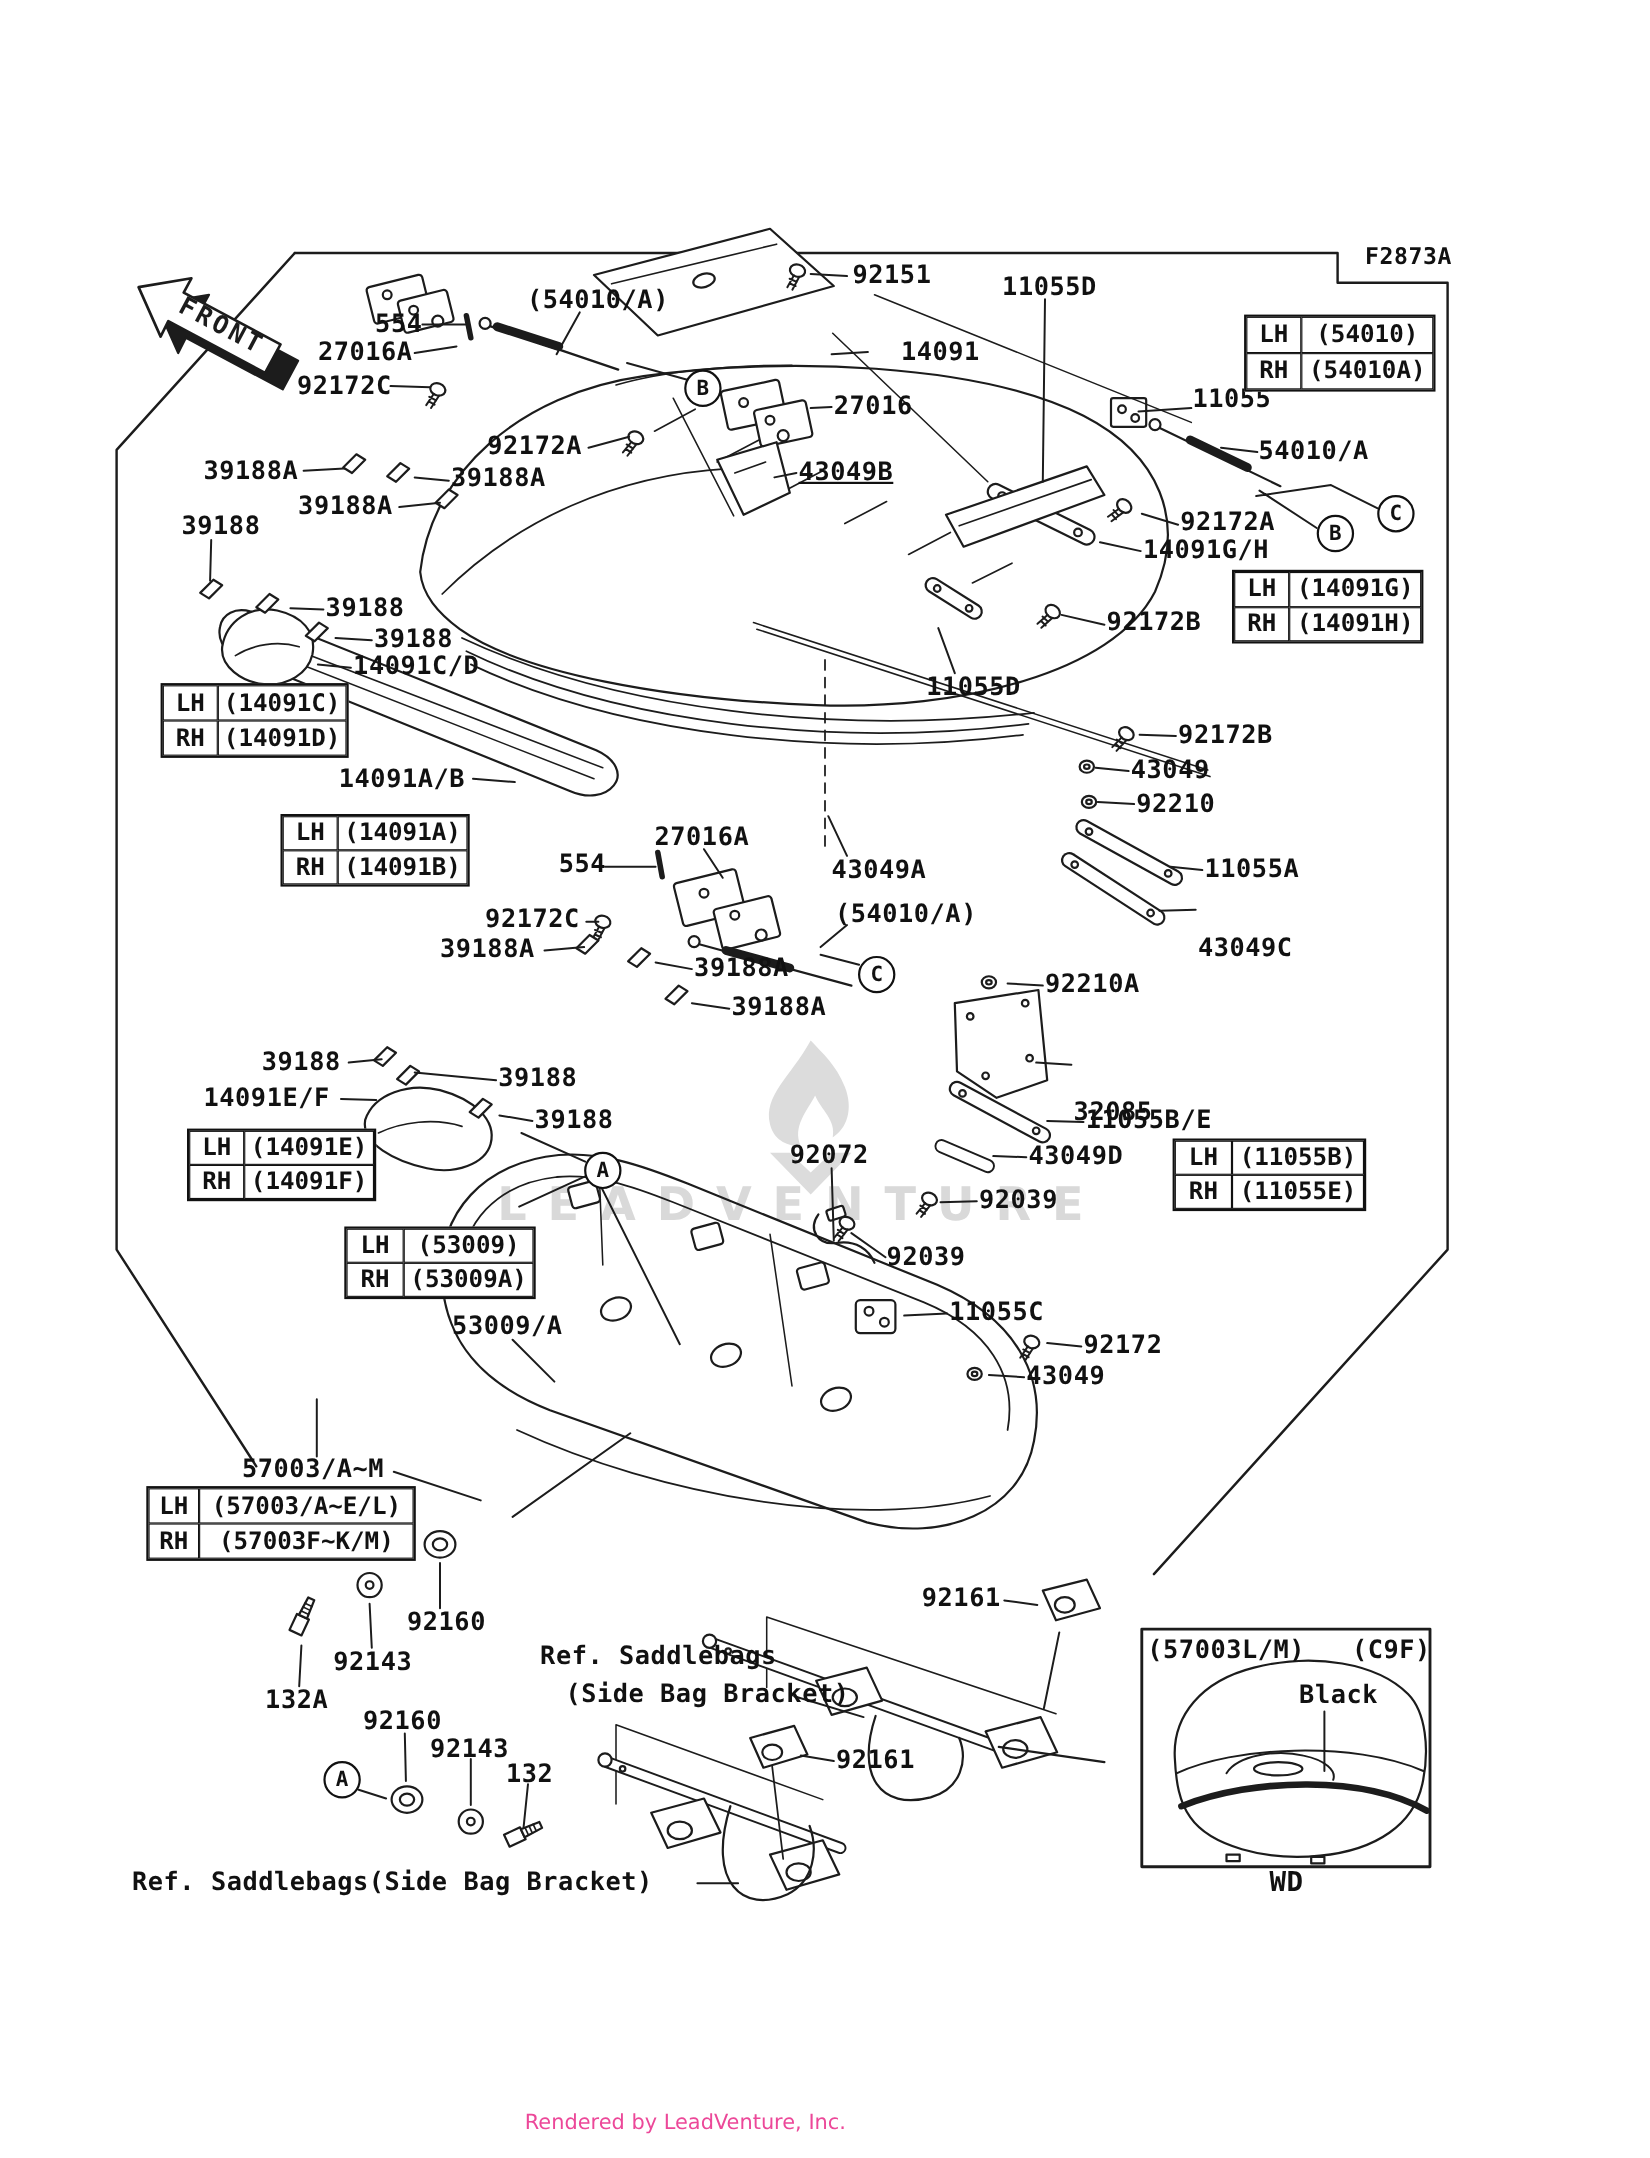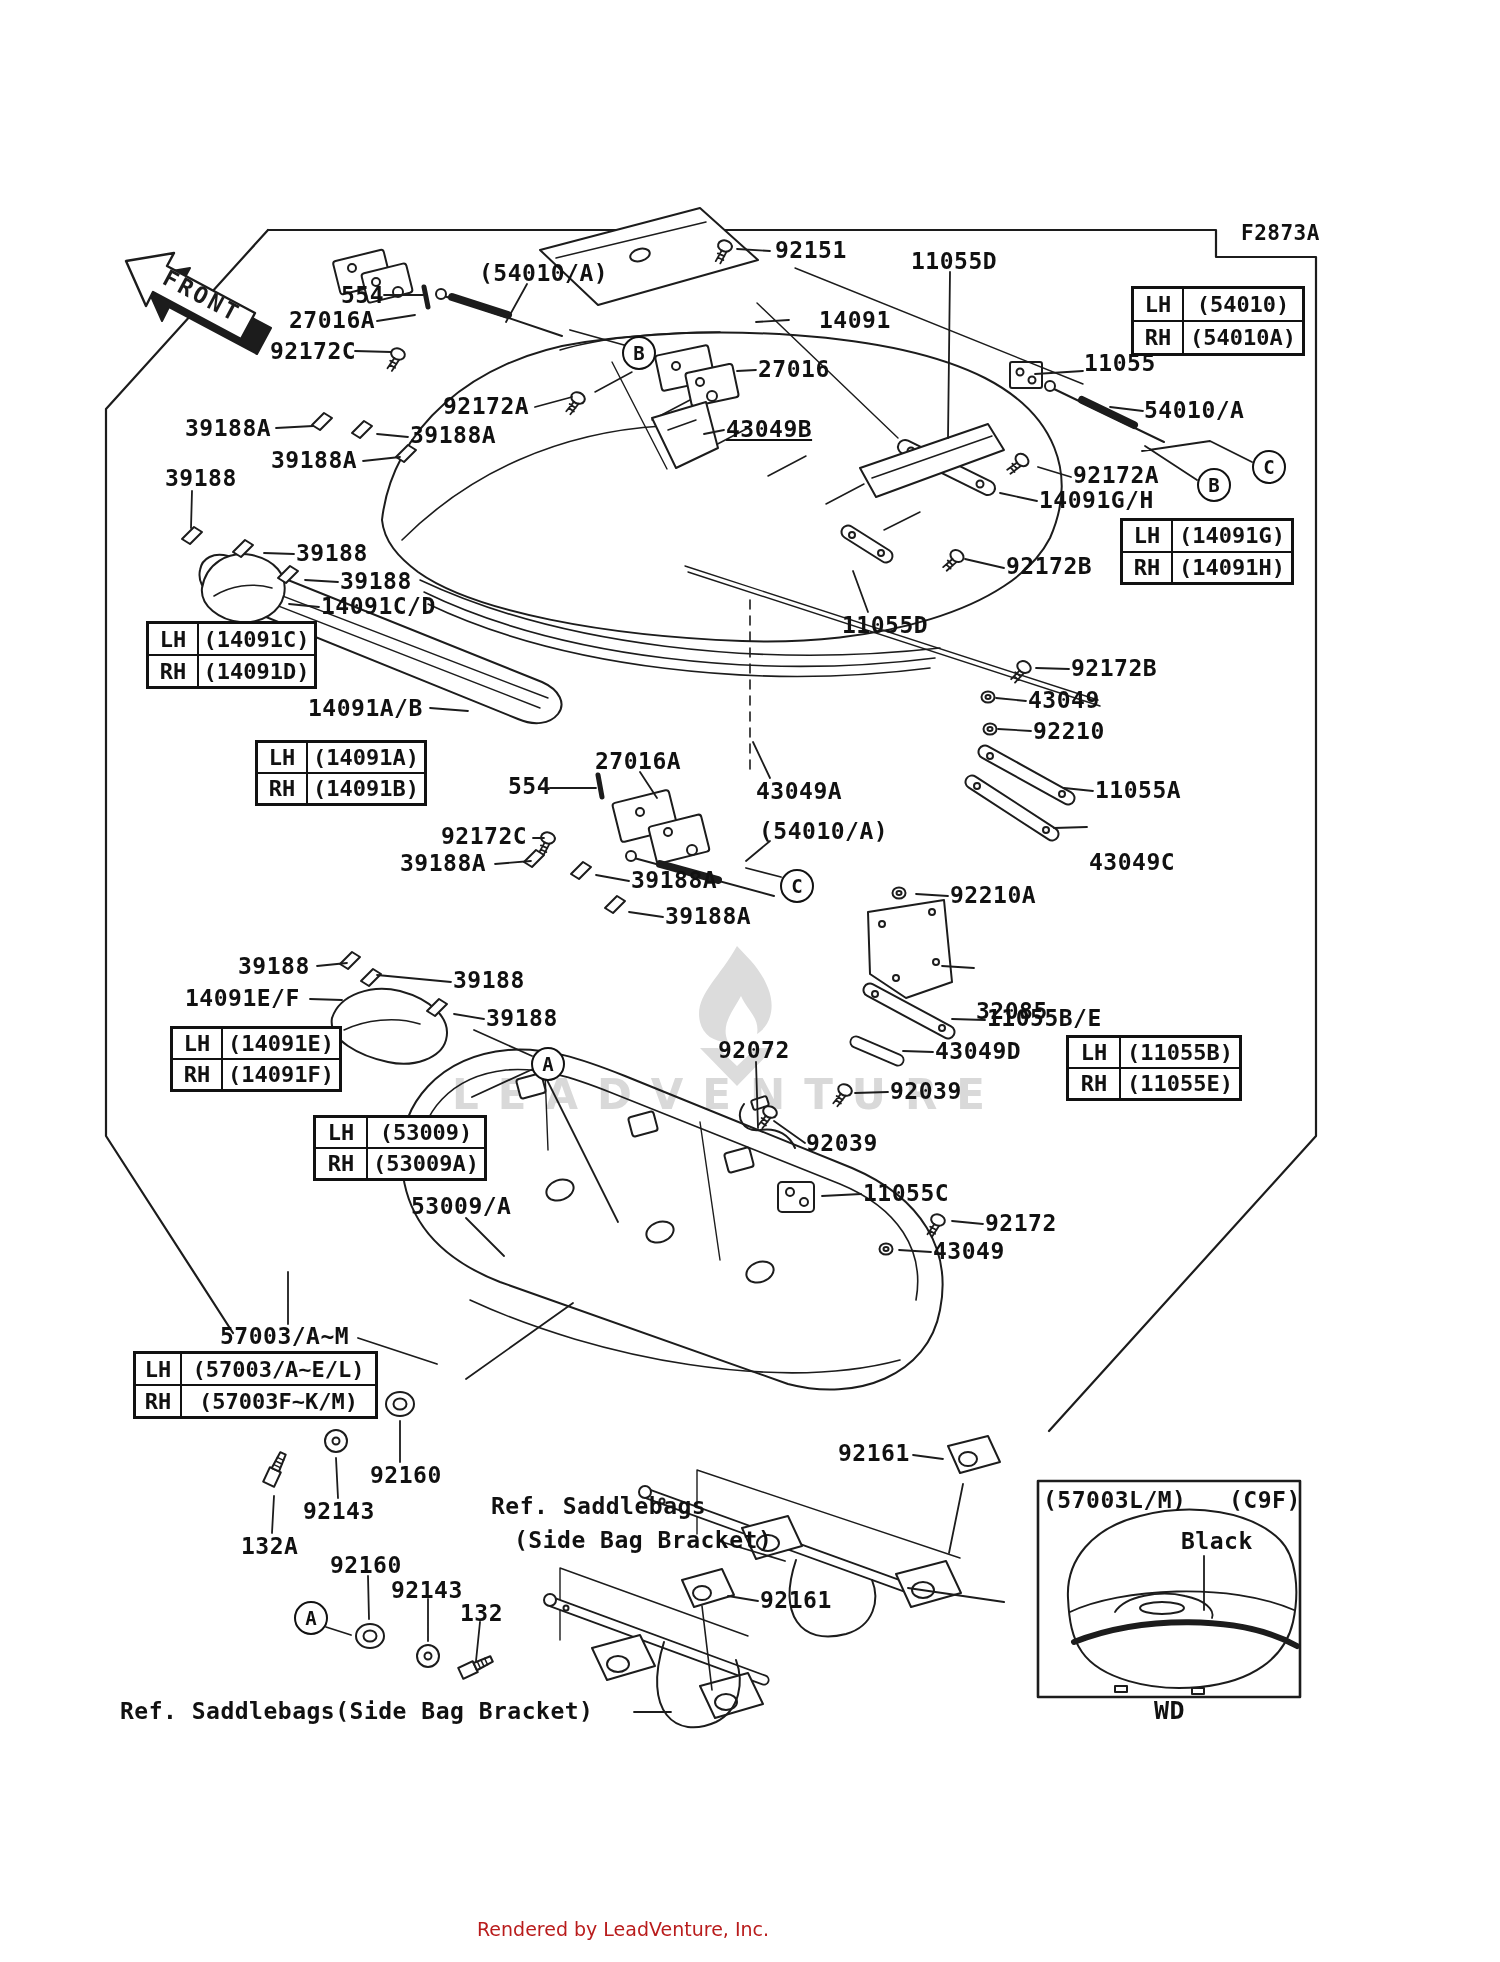--- a/index.html
+++ b/index.html
@@ -10,21 +10,21 @@
   #artsvg{position:absolute;left:0;top:0;z-index:2;}
   .layer{position:absolute;left:0;top:0;width:100%;height:100%;z-index:3;pointer-events:none;}
   .plabel{position:absolute;font:bold 23px "DejaVu Sans Mono",monospace;letter-spacing:.5px;
         color:#111;white-space:pre;line-height:1.05;}
   .lhrh{position:absolute;display:grid;border:2.2px solid #111;background:#fff;}
   .lhrh .cell{border:1.1px solid #111;display:flex;align-items:center;justify-content:center;
         font:bold 22px "DejaVu Sans Mono",monospace;color:#111;white-space:pre;}
   .cmark{position:absolute;width:30px;height:30px;border:2.6px solid #111;border-radius:50%;
         background:#fff;display:flex;align-items:center;justify-content:center;
         font:bold 19px "DejaVu Sans Mono",monospace;color:#111;}
-  .credit{position:absolute;left:477px;top:1918px;font:19px "DejaVu Sans",sans-serif;color:#b91c1c;}
+  .credit{position:absolute;left:477px;top:1918px;font:19px "DejaVu Sans",sans-serif;color:#ec4899;}
 </style>
 </head>
 <body>
 
 <div class="page">
 
   <div class="wm-text">LEADVENTURE</div>
 
   <svg id="artsvg" width="1500" height="1962" viewBox="0 0 1500 1962">
     <defs>

